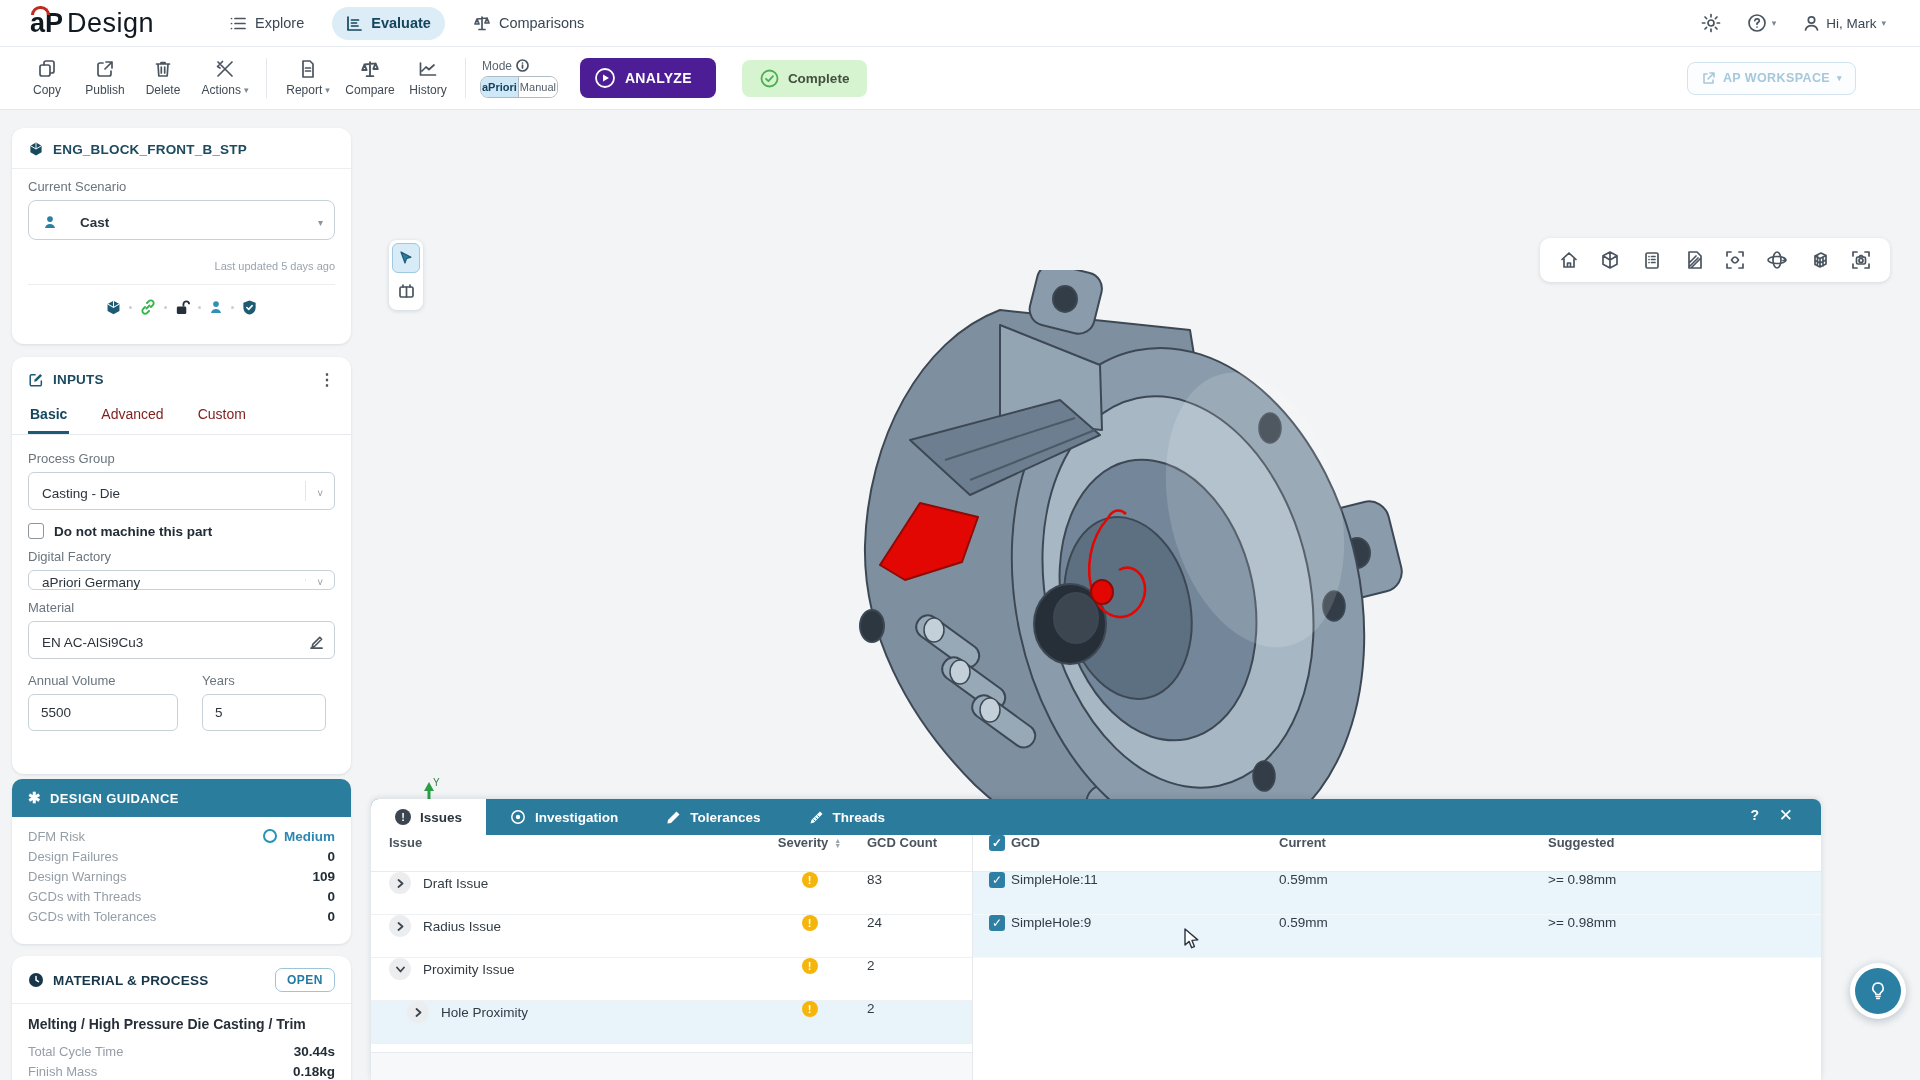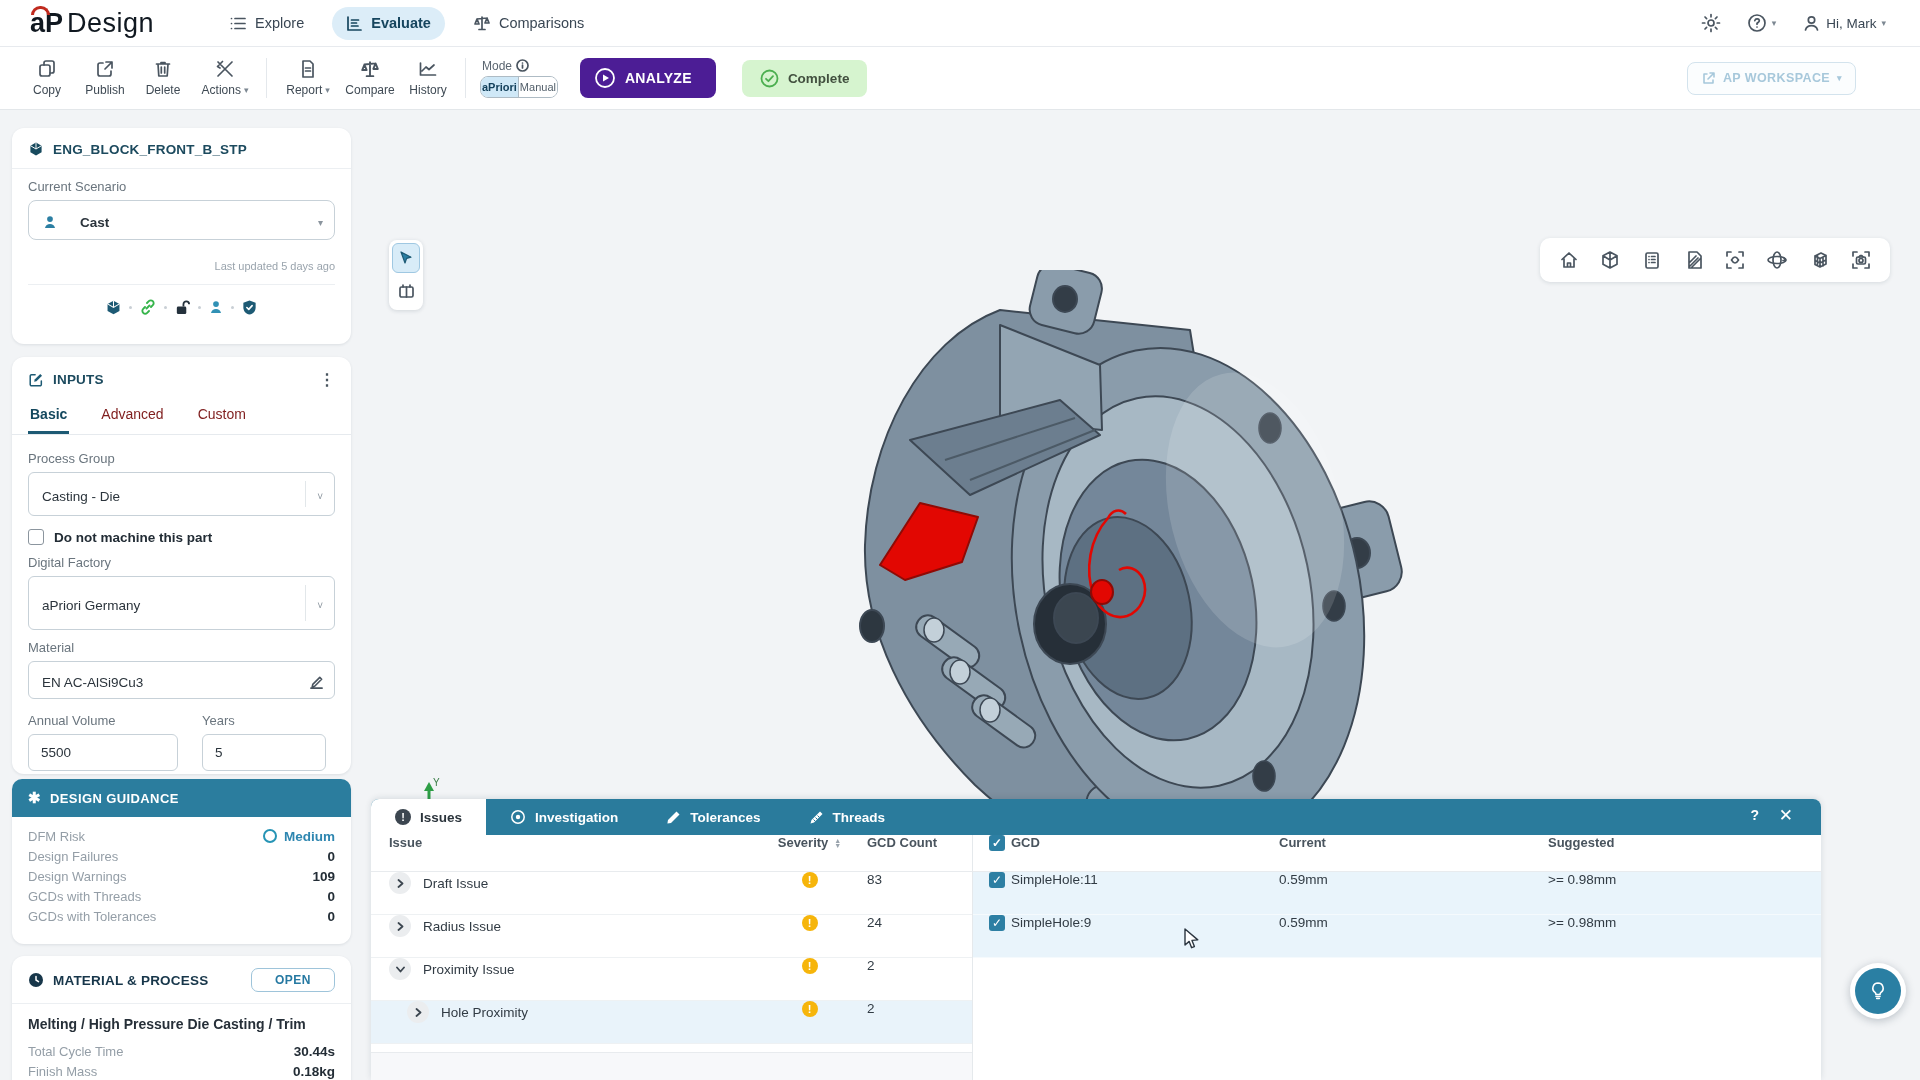--- a/index.html
+++ b/index.html
@@ -90,21 +90,21 @@
     height:38px; padding:0 16px; color:#fff; font-weight:700; font-size:13px; letter-spacing:.4px; }
   .kv { display:flex; align-items:center; justify-content:space-between; padding:2.5px 0; }
   .kv .k { font-size:13px; color:#949ea7; }
   .kv .v { font-size:13.5px; color:#232d36; font-weight:700; }
   .risk { display:flex; align-items:center; gap:7px; color:#2e86b0; font-weight:700; font-size:13.5px; }
   .riskring { width:14px; height:14px; border:2.5px solid #2694b5; border-radius:50%; }
 
   .mp-head { display:flex; align-items:center; gap:9px; padding:12px 16px 11px; border-bottom:1px solid #eceff2; }
   .mp-title { color:#17364a; font-weight:700; font-size:13.5px; letter-spacing:.2px; }
   .openbtn { margin-left:auto; border:1.5px solid #9ec4da; color:#2679a2; font-weight:700; font-size:12px;
-    letter-spacing:.5px; padding:4px 23px; border-radius:7px; background:#fff; cursor:pointer; }
+    letter-spacing:.5px; padding:4px 11px; border-radius:7px; background:#fff; cursor:pointer; }
   .routing { font-size:14px; font-weight:700; color:#262f38; margin:4px 0 9px; }
 
   
   .dock { position:absolute; left:371px; top:799px; width:1450px; bottom:0; z-index:3;
     background:#fff; border-radius:8px 8px 0 0; box-shadow:0 -1px 6px rgba(20,40,60,.12); }
   .dock-head { height:36px; background:#2a7b9c; border-radius:8px 8px 0 0; display:flex; align-items:stretch; position:relative; }
   .dtab { display:flex; align-items:center; gap:9px; padding:0 24px; color:#fff; font-size:13.5px; font-weight:600; cursor:pointer; }
   .dtab.on { background:#fff; color:#2b343c; border-radius:8px 0 0 0; }
   .dock-qm { position:absolute; right:62px; top:8px; color:#fff; font-size:14px; font-weight:700; cursor:pointer; }
   .dock-x { position:absolute; right:28px; top:6px; color:#fff; font-size:17px; cursor:pointer; }
@@ -524,31 +524,31 @@
     <span>INPUTS</span>
     <span class="kebab">⋮</span>
   </div>
   <div class="tabs">
     <div class="tab on">Basic</div>
     <div class="tab">Advanced</div>
     <div class="tab">Custom</div>
   </div>
   <div class="card-body" style="padding-top:6px;">
     <div class="flabel">Process Group</div>
-    <div class="selectbox" style="height:44px; border-radius:6px;text-align:center;">
+    <div class="selectbox" style="height:38px; border-radius:6px;text-align:center;">
       <span>Casting - Die</span>
       <span class="sel-div"></span>
       <span class="sel-caret">˅</span>
     </div>
     <div class="cbrow">
       <span class="cbox"></span>
       <span class="cblabel">Do not machine this part</span>
     </div>
     <div class="flabel">Digital Factory</div>
-    <div class="selectbox" style="height:54px; border-radius:6px;">
+    <div class="selectbox" style="height:20px; border-radius:6px;">
       <span>aPriori Germany</span>
       <span class="sel-div"></span>
       <span class="sel-caret">˅</span>
     </div>
     <div class="flabel">Material</div>
     <div class="selectbox" style="height:38px; border-radius:6px;">
       <span>EN AC-AlSi9Cu3</span>
       <span class="abs" style="right:10px;">
           <svg class="ic" width="15" height="15" viewBox="0 0 16 16">
             <path class="st" d="M11.5 2.5l2 2L6 12l-2.6.6L4 10zM2 14h12"></path>

